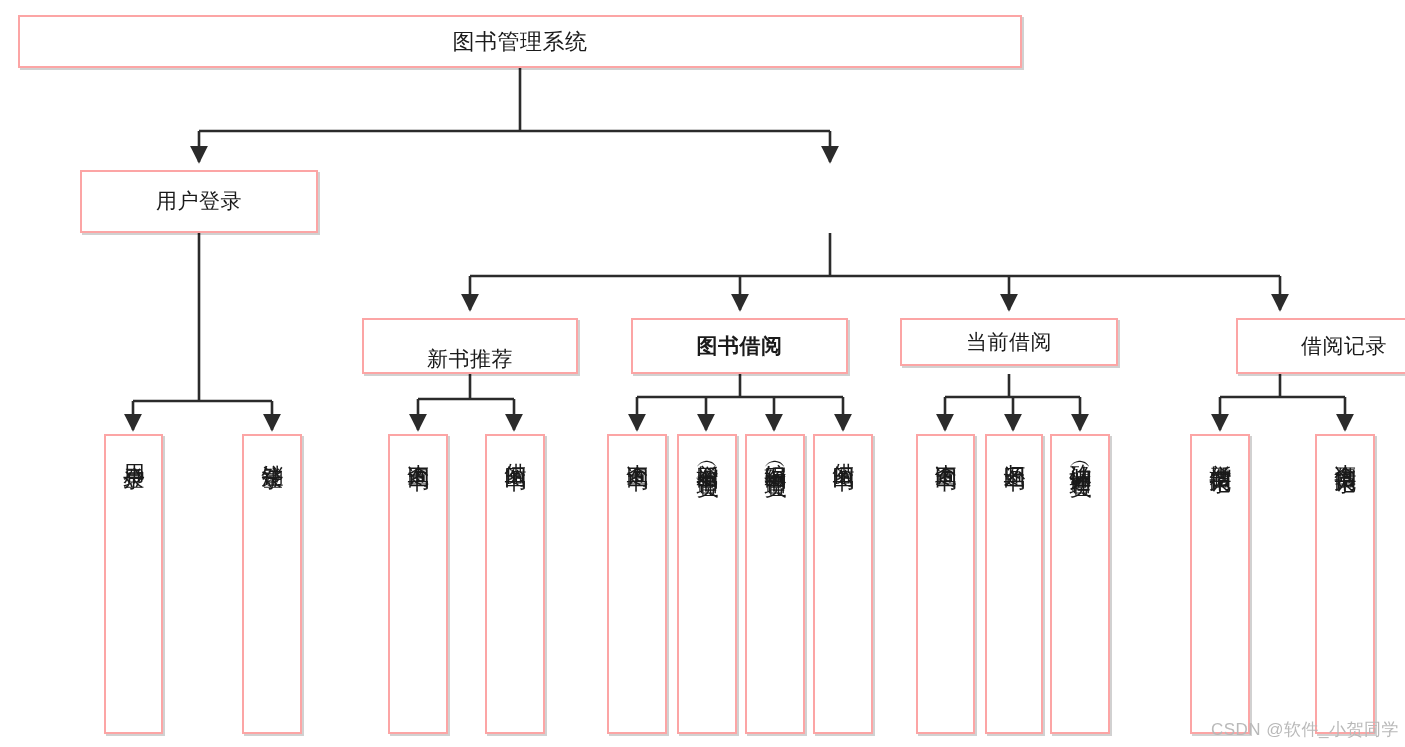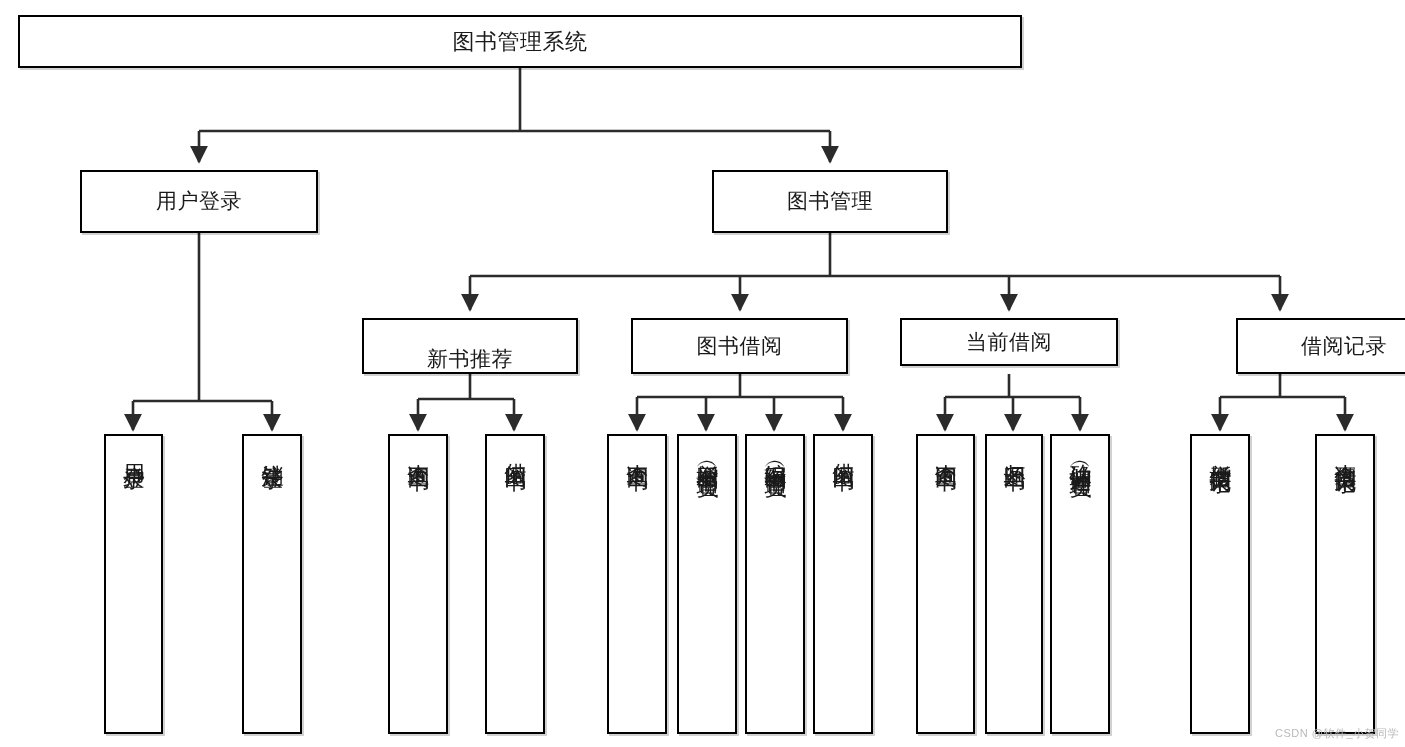--- a/index.html
+++ b/index.html
@@ -22,21 +22,21 @@
     left: 0;
     top: 0;
     width: 1405px;
     height: 747px;
     pointer-events: none;
   }
   .node {
     position: absolute;
     box-sizing: border-box;
     background: #ffffff;
-    border: 2px solid #000000;
+    border: 2px solid #fca5a5;
     box-shadow: 2px 2px 0 0 rgba(0,0,0,0.18);
     display: flex;
     align-items: center;
     justify-content: center;
     color: #1a1a1a;
     z-index: 2;
   }
   .node-label {
     display: block;
     text-align: center;
@@ -60,21 +60,21 @@
     text-orientation: upright;
     font-size: 22px;
     line-height: 1.22;
     letter-spacing: 2px;
     white-space: nowrap;
   }
   #watermark {
     position: absolute;
     right: 6px;
     bottom: 6px;
-    font-size: 11px;
+    font-size: 17px;
     color: #b9b9b9;
     letter-spacing: 0.5px;
     z-index: 5;
     white-space: nowrap;
   }
 </style>
 </head>
 <body>
 
 <div id="diagram-canvas">
@@ -129,28 +129,25 @@
     </g>
   </svg>
 
   <div class="node root horizontal" style="left:18px; top:15px; width:1004px; height:53px;">
     <span class="node-label">图书管理系统</span>
   </div>
 
   <div class="node horizontal" style="left:80px; top:170px; width:238px; height:63px;">
     <span class="node-label">用户登录</span>
   </div>
-  <div class="node horizontal" style="left:712px; top:170px; width:236px; height:63px;">
-    <span class="node-label">图书管理</span>
-  </div>
 
   <div class="node horizontal" style="left:362px; top:318px; width:216px; height:56px;align-items:flex-end;">
     <span class="node-label">新书推荐</span>
   </div>
-  <div class="node horizontal" style="left:631px; top:318px; width:217px; height:56px;">
+  <div class="node horizontal" style="left:631px; top:318px; width:217px; height:56px;font-weight:bold;">
     <span class="node-label">图书借阅</span>
   </div>
   <div class="node horizontal" style="left:900px; top:318px; width:218px; height:48px;">
     <span class="node-label">当前借阅</span>
   </div>
   <div class="node horizontal" style="left:1236px; top:318px; width:216px; height:56px;">
     <span class="node-label">借阅记录</span>
   </div>
 
   <div class="node vertical" style="left:104px; top:434px; width:59px; height:300px;">

